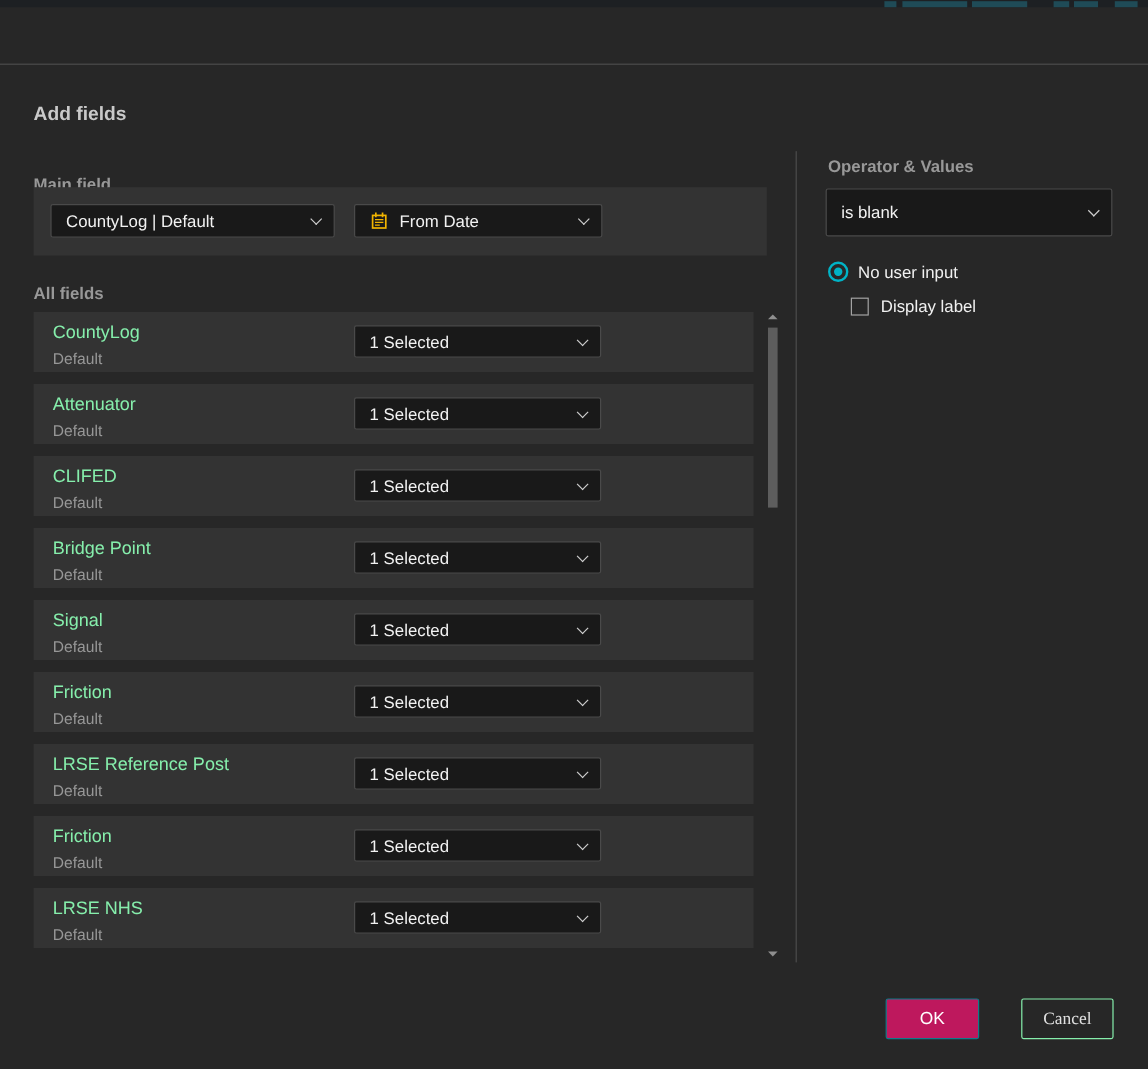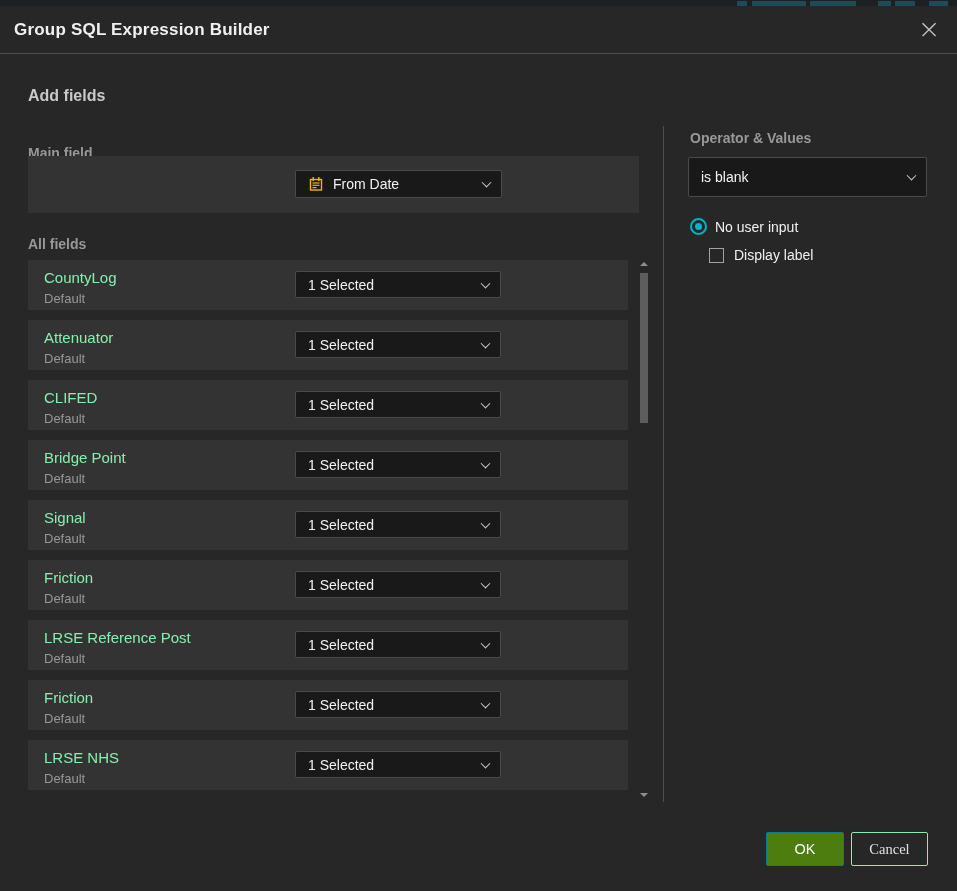--- a/index.html
+++ b/index.html
@@ -81,47 +81,47 @@
            border-radius:50%; background:#00b3c6; }
   .radio-label { margin-left:8px; font-size:14px; color:#f0f0f0; }
 
   .checkbox-row { position:absolute; left:709px; top:247px; display:flex; align-items:center; cursor:pointer; }
   .checkbox { width:15px; height:15px; border:1px solid #a3a3a3; background:transparent; flex:0 0 auto; }
   .checkbox-label { margin-left:10px; font-size:14px; color:#f0f0f0; }
 
   
   .btn { position:absolute; top:832px; height:34px; font-size:14.5px; border-radius:2px;
          cursor:pointer; font-family:"Liberation Sans", sans-serif; }
-  .btn-ok { left:766px; width:78px; background:#4d7c0f; border:1px solid #0f7b8a; color:#ffffff; }
+  .btn-ok { left:738px; width:78px; background:#be185d; border:1px solid #0f7b8a; color:#ffffff; }
   .btn-cancel { left:851px; width:77px; background:transparent; border:1px solid #86efac; color:#e0e0e0;font-family:Liberation Serif, serif; }
 </style>
 </head>
 <body>
 
 <div class="screen">
 
   <div class="app-strip">
     <div class="frag f1"></div>
     <div class="frag f2"></div>
     <div class="frag f3"></div>
     <div class="frag f4"></div>
     <div class="frag f5"></div>
     <div class="frag f6"></div>
   </div>
 
-  <div class="titlebar">
-    <div class="title">Group SQL Expression Builder</div>
-    <button class="close-btn">×</button>
-  </div>
   <div class="hdivider"></div>
 
   <div class="heading">Add fields</div>
   <div class="section-label lbl-main-field">Main field</div>
 
   <div class="main-field-box"></div>
+  <div class="dropdown dd-layer">
+    <span>CountyLog | Default</span>
+    <span class="chevron"></span>
+  </div>
   <div class="dropdown dd-field">
     <svg class="cal" width="16" height="16" viewBox="0 0 16 16">
       <rect x="2.5" y="3.5" width="11" height="10.5" fill="none" stroke="#f1b400" stroke-width="1.4"></rect>
       <line x1="5.2" y1="1" x2="5.2" y2="5" stroke="#f1b400" stroke-width="1.4"></line>
       <line x1="10.8" y1="1" x2="10.8" y2="5" stroke="#f1b400" stroke-width="1.4"></line>
       <line x1="4.5" y1="7" x2="11.5" y2="7" stroke="#f1b400" stroke-width="1.2"></line>
       <line x1="4.5" y1="9.3" x2="11.5" y2="9.3" stroke="#f1b400" stroke-width="1.2"></line>
       <line x1="4.5" y1="11.6" x2="8.5" y2="11.6" stroke="#f1b400" stroke-width="1.2"></line>
     </svg>
     <span>From Date</span>

